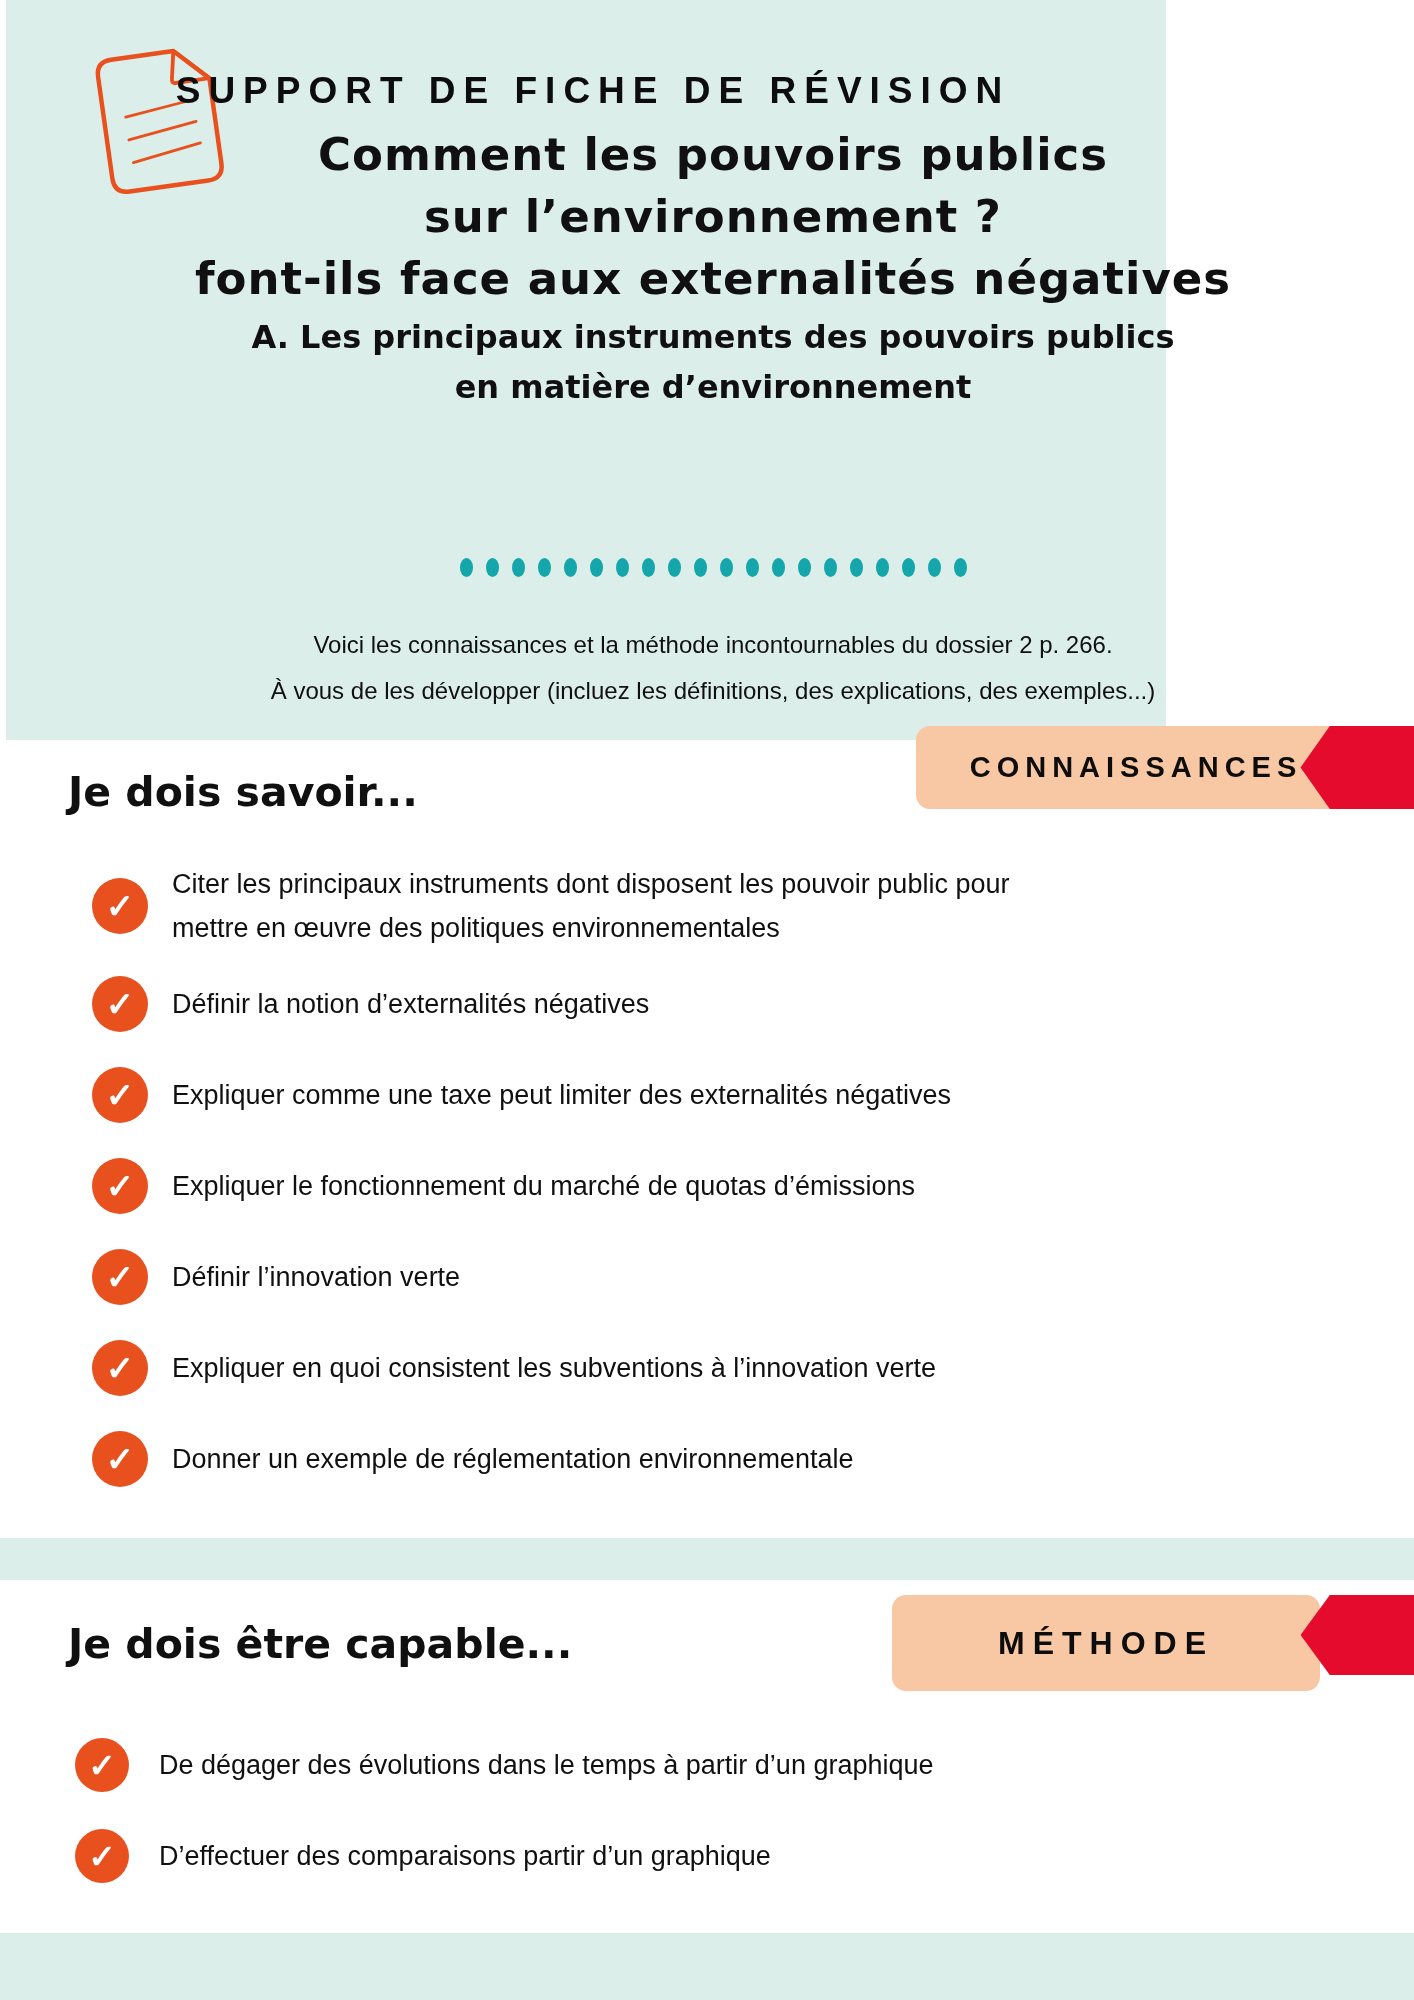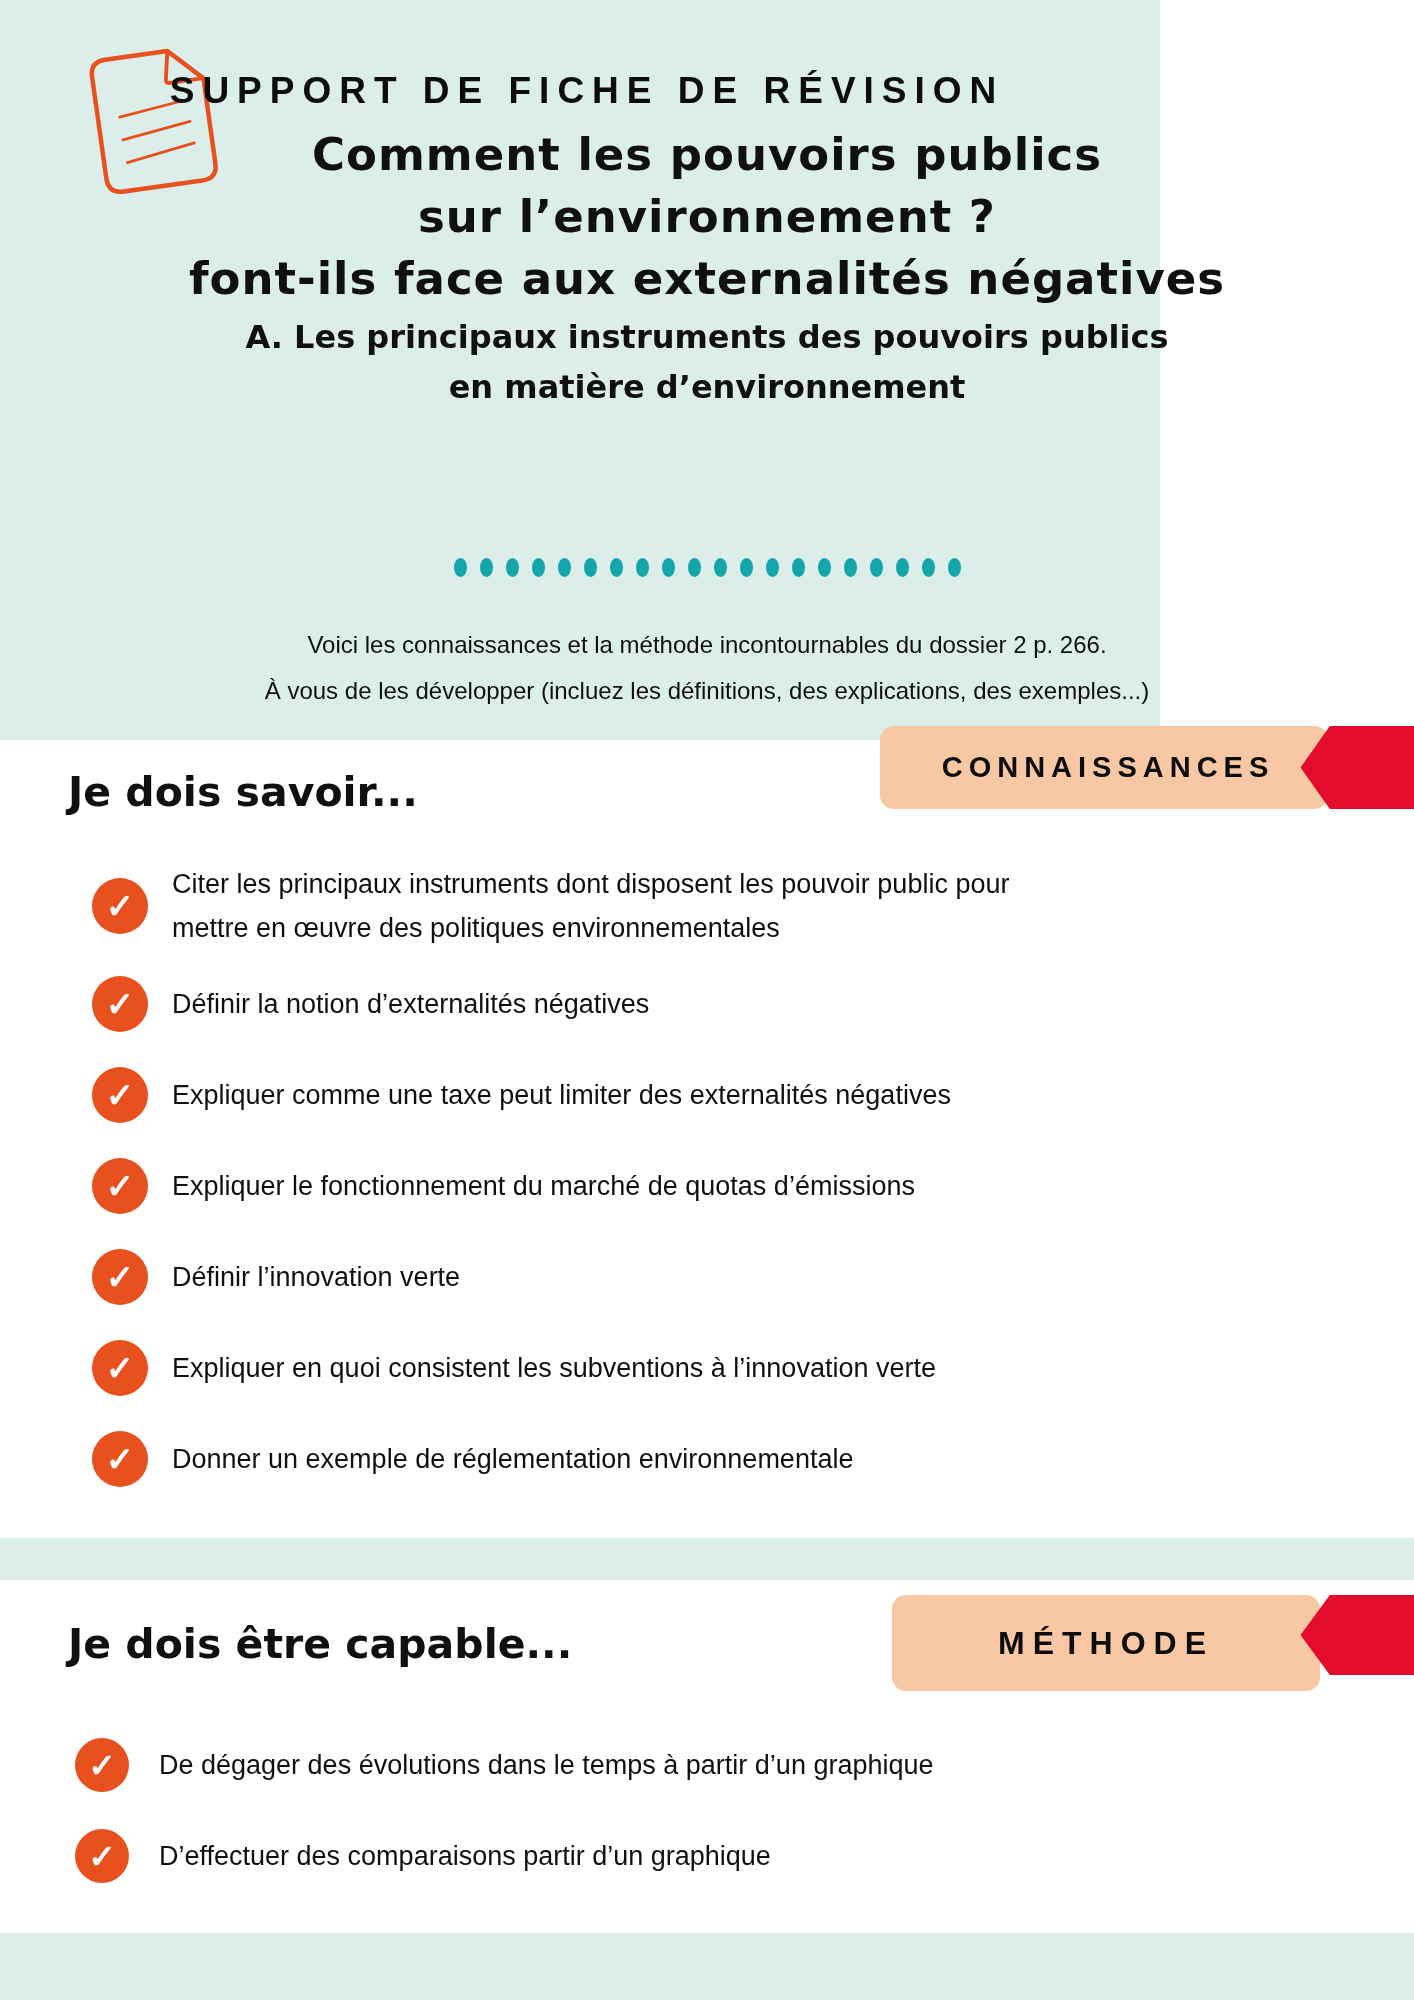--- a/index.html
+++ b/index.html
@@ -9,21 +9,21 @@
   }
   html,body{margin:0;padding:0;}
   body{
     width:1414px;height:2000px;position:relative;background:#ffffff;
     font-family:"Liberation Sans", sans-serif;color:var(--ink);
     -webkit-font-smoothing:antialiased;
   }
   .page{position:absolute;inset:0;overflow:hidden;}
 
   
-  .hero{position:absolute;top:0;left:0;width:1160px;height:740px;background:var(--mint);}
+  .hero{position:absolute;top:0;left:6px;width:1160px;height:740px;background:var(--mint);}
   .doc-icon{position:absolute;top:48px;left:90px;width:128px;height:148px;transform:rotate(-8deg);}
   .kicker{
     position:absolute;top:70px;left:0;width:1414px;box-sizing:border-box;
     padding-right:240px;margin:0;text-align:center;
     font-size:37px;font-weight:600;letter-spacing:8px;color:#0d0d0d;
   }
   .title-block{position:absolute;top:124px;left:0;width:1414px;text-align:center;}
   .title-line{
     font-family:"DejaVu Sans", sans-serif;font-weight:bold;
     font-size:45px;line-height:62px;letter-spacing:1px;text-align:center;
@@ -45,21 +45,21 @@
   }
   .heading-savoir{top:756px;}
   .heading-capable{top:1608px;}
 
   
   .badge-pill{
     position:absolute;background:var(--peach);border-radius:14px;
     display:flex;align-items:center;justify-content:center;
     font-weight:bold;color:#0d0d0d;
   }
-  .pill-connaissances{left:880px;top:726px;width:440px;height:83px;font-size:29px;letter-spacing:6px;padding-left:8px;}
+  .pill-connaissances{left:916px;top:726px;width:440px;height:83px;font-size:29px;letter-spacing:6px;}
   .pill-methode{left:892px;top:1595px;width:428px;height:96px;font-size:32px;letter-spacing:8px;}
   .badge-ribbon{
     position:absolute;width:122px;background:var(--red);
     clip-path:polygon(100% 0, 31% 0, 7% 50%, 31% 100%, 100% 100%);
   }
   .ribbon-connaissances{left:1292px;top:726px;height:83px;}
   .ribbon-methode{left:1292px;top:1595px;height:80px;}
 
   
   .checklist{position:absolute;margin:0;padding:0;list-style:none;}

